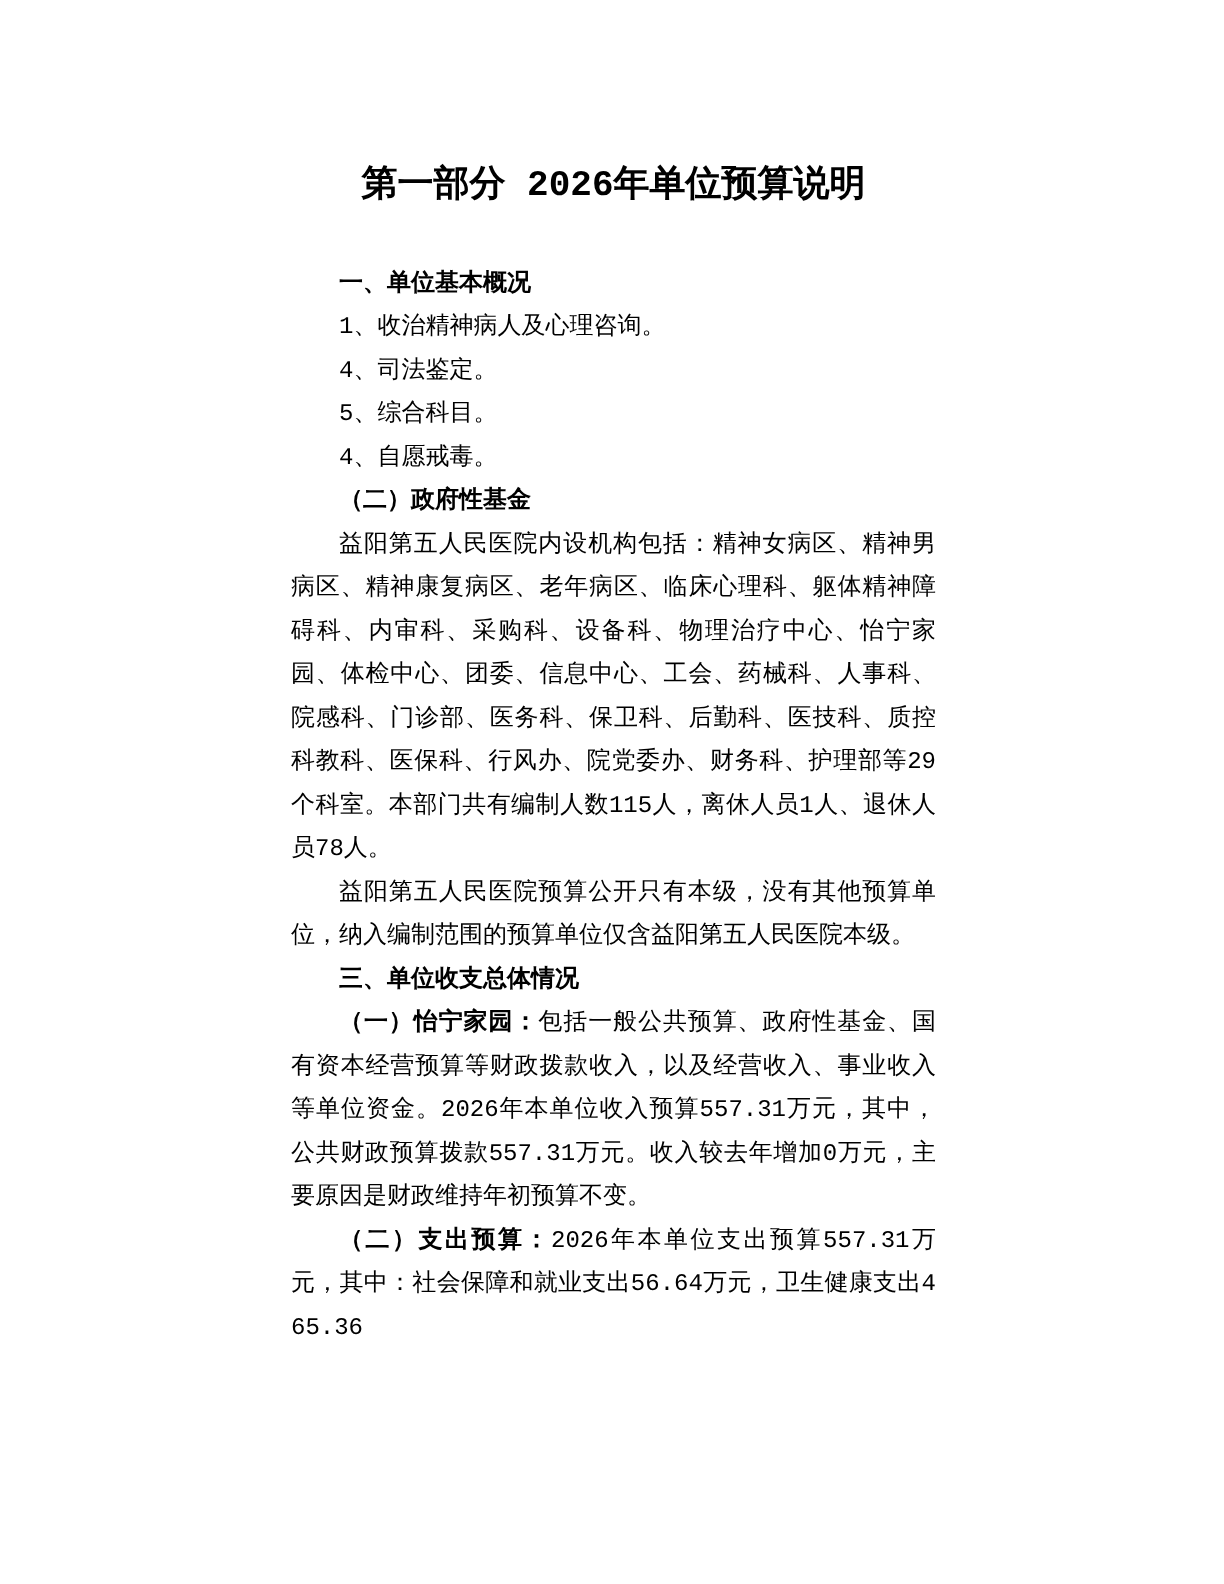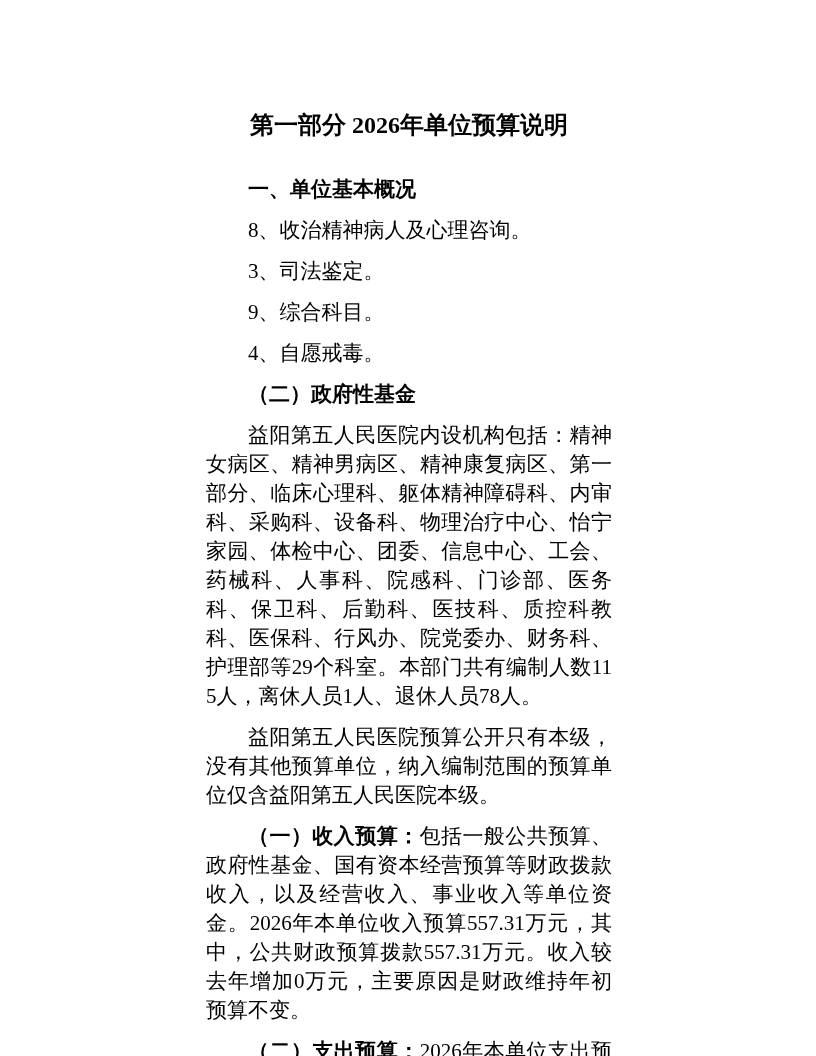--- a/index.html
+++ b/index.html
@@ -9,34 +9,34 @@
   }
   .page {
     position: relative;
     width: 664px;
     height: 1056px;
     margin: 0 auto;
     background: #ffffff;
     box-sizing: border-box;
     padding: 106px 116px 0 118px;
     overflow: hidden;
-    font-family: Liberation Serif, serif;
+    font-family: Liberation Mono, monospace;
     color: #000000;
   }
   .doc-title {
     margin: 0 0 31px 0;
     font-size: 24px;
     line-height: 38px;
     font-weight: bold;
     text-align: center;
     white-space: nowrap;
   }
   .doc-body p {
-    margin: 12px;
-    font-size: 21px;
+    margin: 0;
+    font-size: 16px;
     line-height: 29px;
     text-align: justify;
     text-indent: 2em;
     word-break: break-all;
   }
   .doc-body p.bold {
     font-weight: bold;
   }
   .doc-body .lead {
     font-weight: bold;
@@ -47,35 +47,36 @@
 
 <div class="page">
 
   <h1 class="doc-title">第一部分 2026年单位预算说明</h1>
 
   <div class="doc-body">
 
     <p class="bold">一、单位基本概况</p>
 
 
-    <p>8、收治精神病人及心理咨询。</p>
+    <p>1、收治精神病人及心理咨询。</p>
 
-    <p>3、司法鉴定。</p>
+    <p>4、司法鉴定。</p>
 
-    <p>9、综合科目。</p>
+    <p>5、综合科目。</p>
 
     <p>4、自愿戒毒。</p>
 
 
     <p class="bold">（二）政府性基金</p>
 
-    <p>益阳第五人民医院内设机构包括：精神女病区、精神男病区、精神康复病区、第一部分、临床心理科、躯体精神障碍科、内审科、采购科、设备科、物理治疗中心、怡宁家园、体检中心、团委、信息中心、工会、药械科、人事科、院感科、门诊部、医务科、保卫科、后勤科、医技科、质控科教科、医保科、行风办、院党委办、财务科、护理部等29个科室。本部门共有编制人数115人，离休人员1人、退休人员78人。</p>
+    <p>益阳第五人民医院内设机构包括：精神女病区、精神男病区、精神康复病区、老年病区、临床心理科、躯体精神障碍科、内审科、采购科、设备科、物理治疗中心、怡宁家园、体检中心、团委、信息中心、工会、药械科、人事科、院感科、门诊部、医务科、保卫科、后勤科、医技科、质控科教科、医保科、行风办、院党委办、财务科、护理部等29个科室。本部门共有编制人数115人，离休人员1人、退休人员78人。</p>
 
 
     <p>益阳第五人民医院预算公开只有本级，没有其他预算单位，纳入编制范围的预算单位仅含益阳第五人民医院本级。</p>
 
+    <p class="bold">三、单位收支总体情况</p>
 
-    <p><span class="lead">（一）收入预算：</span><span>包括一般公共预算、政府性基金、国有资本经营预算等财政拨款收入，以及经营收入、事业收入等单位资金。2026年本单位收入预算557.31万元，其中，公共财政预算拨款557.31万元。收入较去年增加0万元，主要原因是财政维持年初预算不变。</span></p>
+    <p><span class="lead">（一）怡宁家园：</span><span>包括一般公共预算、政府性基金、国有资本经营预算等财政拨款收入，以及经营收入、事业收入等单位资金。2026年本单位收入预算557.31万元，其中，公共财政预算拨款557.31万元。收入较去年增加0万元，主要原因是财政维持年初预算不变。</span></p>
 
     <p><span class="lead">（二）支出预算：</span><span>2026年本单位支出预算557.31万元，其中：社会保障和就业支出56.64万元，卫生健康支出465.36</span></p>
 
   </div>
 </div>
 
 </body></html>

